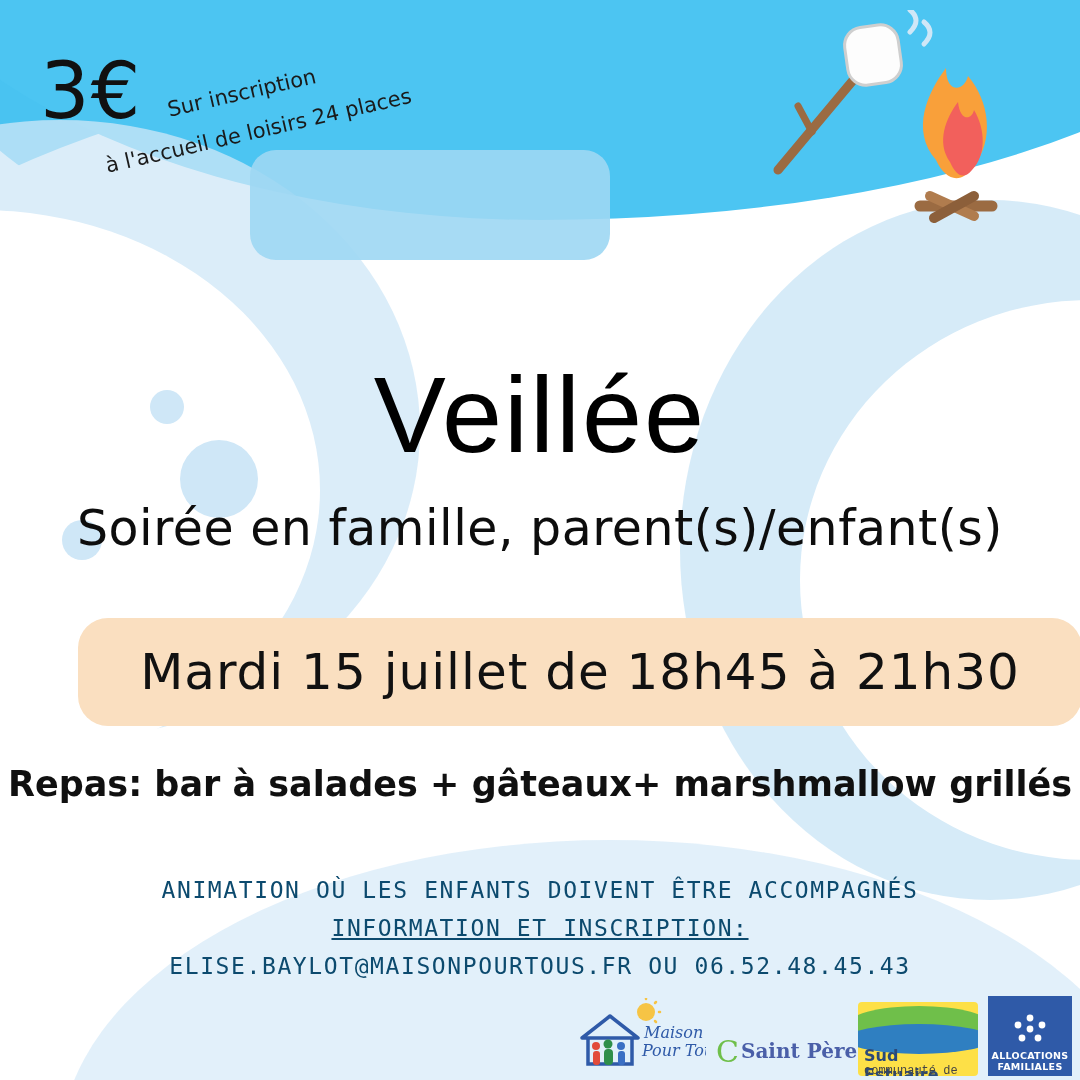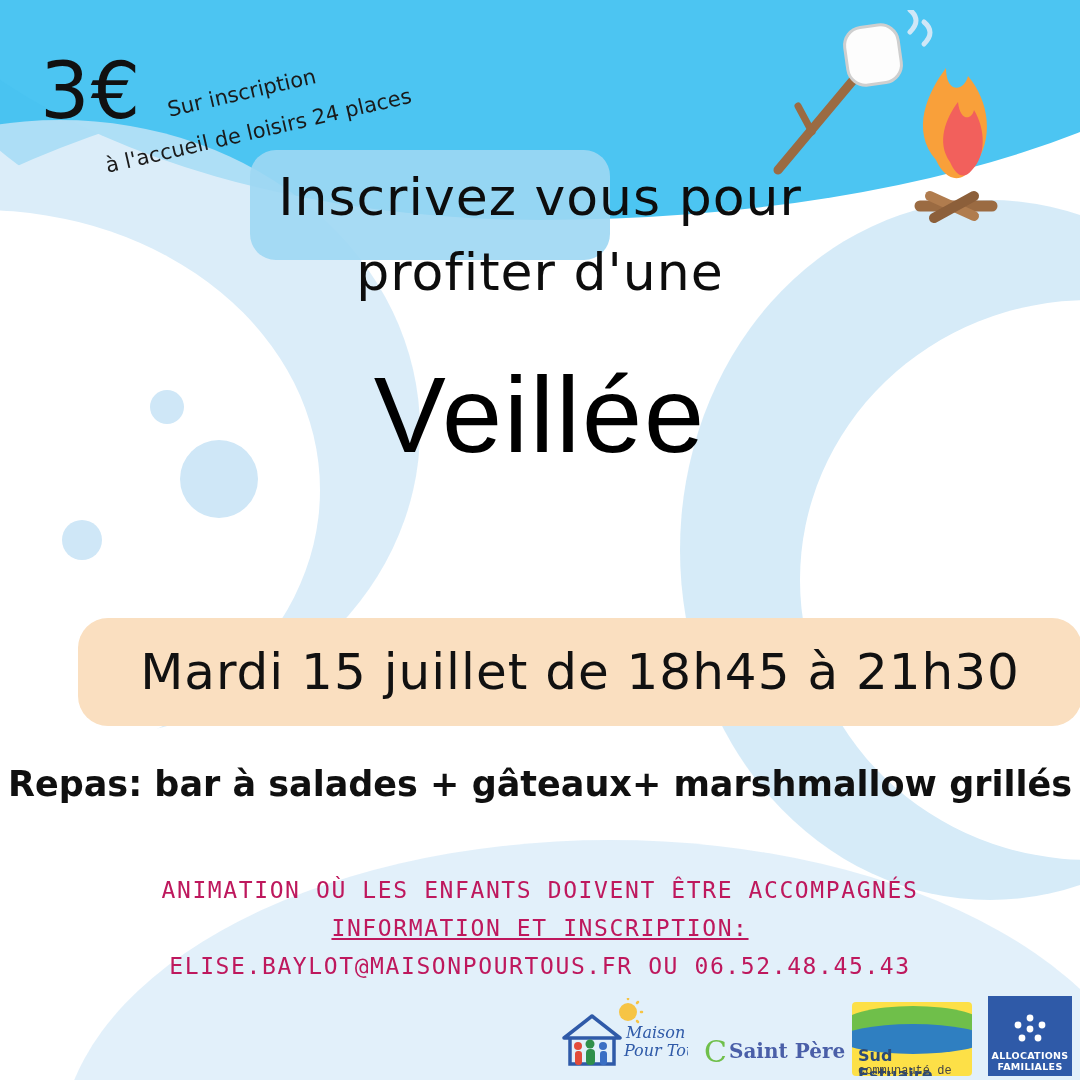--- a/index.html
+++ b/index.html
@@ -214,33 +214,33 @@
   }
 
   .mono-block {
     position: absolute;
     left: 0; right: 0;
     top: 872px;
     text-align: center;
     font-family: "DejaVu Sans Mono", monospace;
     font-size: 23px;
     letter-spacing: 1.6px;
-    color: #be185d;
+    color: #0c4a6e;
     line-height: 1.65;
   }
   .mono-block .underlined { text-decoration: underline; }
 
   
   .logos {
     position: absolute;
     right: 8px;
     bottom: 4px;
     display: flex;
     align-items: flex-end;
-    gap: 16px;
+    gap: 10px;
   }
   .logo { position: relative; }
 
   .logo-mpt { width: 132px; height: 78px; }
   .logo-spr { width: 132px; height: 50px; display:flex; align-items:center; }
   .logo-spr .spr-text {
     font-family: "DejaVu Serif", serif;
     font-size: 20px;
     color: #4a5fa8;
     font-weight: 700;
@@ -345,27 +345,24 @@
       <path d="M176 150 C150 120 168 82 186 58 C186 84 204 82 208 66 C230 92 234 130 214 156 C202 174 186 172 176 150 Z" fill="#f9a03a"></path>
 
       <path d="M190 152 C176 132 186 108 198 92 C200 112 212 110 214 100 C226 120 226 146 212 160 C204 170 196 166 190 152 Z" fill="#f2605c"></path>
 
       <path d="M160 196 L232 196" stroke="#9b6b42" stroke-width="11" stroke-linecap="round"></path>
       <path d="M170 186 L214 206" stroke="#b07c4e" stroke-width="10" stroke-linecap="round"></path>
       <path d="M214 186 L174 208" stroke="#8c5f3a" stroke-width="10" stroke-linecap="round"></path>
     </svg>
   </div>
 
-  <div class="headline">
-    <div>Inscrivez vous pour</div>
-    <div>profiter d'une</div>
-  </div>
 
   <div class="title">Veillée</div>
 
+  <div class="subtitle">Soirée en famille, parent(s)/enfant(s)</div>
 
   <div class="date-banner">
     <span>Mardi 15 juillet  de 18h45 à 21h30</span>
   </div>
 
   <div class="meal">Repas: bar à salades + gâteaux+ marshmallow grillés</div>
 
   <div class="mono-block">
     <div>ANIMATION OÙ LES ENFANTS DOIVENT ÊTRE ACCOMPAGNÉS</div>
     <div class="underlined">INFORMATION ET INSCRIPTION:</div>

